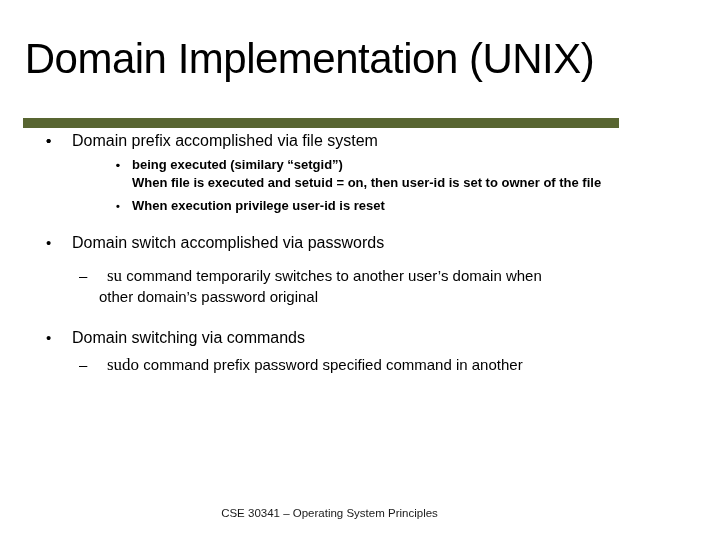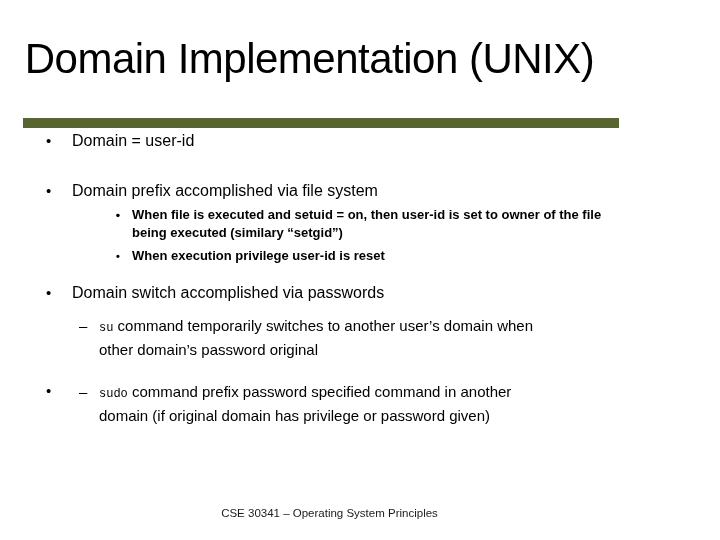--- a/index.html
+++ b/index.html
@@ -80,22 +80,23 @@
     font-size: 15px;
     line-height: 21px;
   }
   .md {
     position: absolute;
     left: 79px;
     top: 0;
     font-size: 15px;
   }
   .mono {
-    font-family: Liberation Mono, monospace;
-    font-size: 12px;
+    font-family: Liberation Serif, serif;
+    font-size: 17px;
+    margin-left: 8px;
   }
   .s1 { margin-top: 131px; }
   .s2 { margin-top: 30px; }
   .s3 { margin-top: 18px; }
   .s3sub { margin-top: 12px; }
   .s4 { margin-top: 21px; }
   .s4sub { margin-top: 6px; }
   .footer {
     position: absolute;
     left: 0;
@@ -122,59 +123,58 @@
 <div class="slide">
 
   <h1 class="title" style="margin:0; font-weight:normal;">Domain Implementation (UNIX)</h1>
 
   <div class="rule"></div>
 
   <div class="content">
 
     <div class="l1 s1">
       <span class="m1">•</span>
-      <span>Domain = user-id</span>
     </div>
 
     <div class="l1 s2">
       <span class="m1">•</span>
       <span>Domain prefix accomplished via file system</span>
     </div>
     <div class="sub-group">
       <div class="l2">
         <span class="m2">•</span>
       </div>
       <div class="l2">
         <span class="m2">•</span>
+        <div>being executed (similary “setgid”)</div>
         <div>When file is executed and setuid = on, then user-id is set to owner of the file</div>
-        <div>being executed (similary “setgid”)</div>
       </div>
       <div class="l2">
         <span class="m2">•</span>
         <div>When execution privilege user-id is reset</div>
       </div>
     </div>
 
     <div class="l1 s3">
       <span class="m1">•</span>
       <span>Domain switch accomplished via passwords</span>
     </div>
     <div class="ld s3sub">
       <span class="md">–</span>
       <div><span class="mono">su</span><span> command temporarily switches to another user’s domain when</span></div>
       <div>other domain’s password original</div>
     </div>
 
     <div class="l1 s4">
       <span class="m1">•</span>
+      <span>Domain switching via commands</span>
     </div>
     <div class="ld s4sub">
       <span class="md">–</span>
       <div><span class="mono">sudo</span><span> command prefix password specified command in another</span></div>
-      <div>domain (if original domain has privilege or password given)</div>
     </div>
 
   </div>
 
   <div class="footer">CSE 30341 – Operating System Principles</div>
   <div class="page-num">7</div>
 
 </div>
 
 </body></html>

